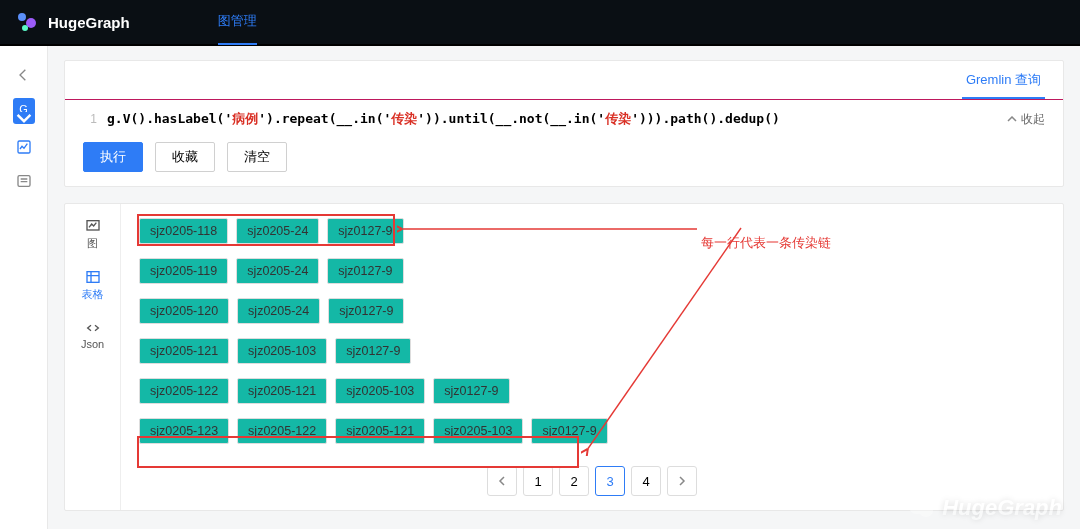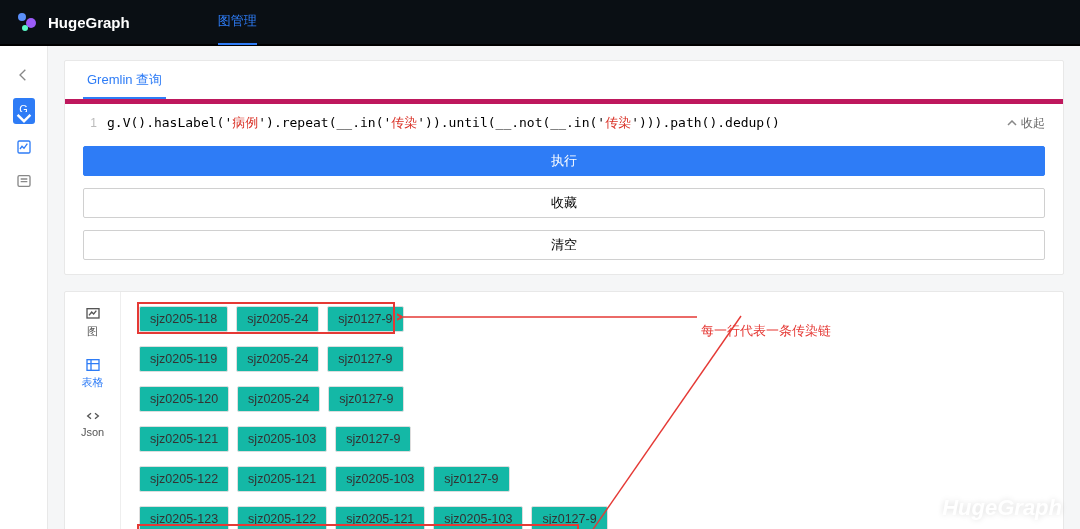--- a/index.html
+++ b/index.html
@@ -16,29 +16,29 @@
   .top-tab { color: #2e7cf6; font-size: 13px; padding: 13px 0; border-bottom: 2px solid #2e7cf6; cursor: pointer; }
   .main { display: flex; height: calc(100% - 46px); }
   .leftnav { width: 48px; background: #fff; border-right: 1px solid #e8e8e8; display: flex; flex-direction: column; align-items: center; padding-top: 18px; gap: 12px; }
   .nav-icon { width: 22px; height: 22px; border-radius: 4px; display: flex; align-items: center; justify-content: center; color: #5b8ff9; cursor: pointer; }
   .nav-icon.back svg, .leftnav svg { width: 16px; height: 16px; }
   .nav-sel { width: 22px; height: 22px; background: #2e7cf6; color: #fff; border-radius: 3px; display:flex; align-items:center; justify-content:center; font-size:11px; }
   .nav-sel-arrow { width: 22px; height: 12px; background: #2e7cf6; color:#fff; border-radius:3px; display:flex; align-items:center; justify-content:center; margin-top:-10px;}
   .content { flex: 1; padding: 14px 16px 0 16px; position: relative; }
   .card { background: #fff; border: 1px solid #e8e8e8; border-radius: 2px; }
   .query-card { padding: 0 0 14px 0; }
-  .tab-head { padding: 10px 18px 0; border-bottom: 5px solid #be185d; }
+  .tab-head { padding: 10px 18px 0; border-bottom: 1px solid #be185d; text-align: right; }
   .qtab { display: inline-block; padding: 0 4px 8px; color: #2e7cf6; border-bottom: 2px solid #2e7cf6; font-size: 13px; cursor:pointer; }
   .code-row { display: flex; align-items: center; padding: 10px 18px 0; gap: 10px; }
   .linenum { width: 14px; text-align: right; color: #bbb; font-size: 12px; }
   .code { font-family: Menlo, Consolas, monospace; font-size: 13px; flex: 1; white-space: nowrap; overflow: hidden; }
-  .code .kw { font-weight: 400; margin-top: 21px; }
+  .code .kw { font-weight: 700; margin-top: 21px; }
   .code .red { color: #d93025; }
   .collapse { display: flex; align-items: center; gap: 4px; color: #666; cursor:pointer; font-size:12px;}
-  .btn-row { display: flex; gap: 12px; padding: 14px 18px 0; flex-direction: column; }
+  .btn-row { display: flex; gap: 12px; padding: 14px 18px 0; }
   .btn { height: 30px; padding: 0 16px; border: 1px solid #d0d0d0; background: #fff; border-radius: 2px; cursor: pointer; font-size: 13px; }
   .btn.primary { background: #2e7cf6; border-color: #2e7cf6; color: #fff; }
   .result-card { margin-top: 16px; display: flex; min-height: 300px; }
   .view-tabs { width: 56px; border-right: 1px solid #eee; padding: 14px 0; display: flex; flex-direction: column; gap: 18px; align-items: center; }
   .vtab { display: flex; flex-direction: column; align-items: center; gap: 2px; font-size: 11px; color: #555; cursor:pointer; }
   .vtab.active { color: #2e7cf6; }
   .vtab svg { width: 16px; height: 16px; }
   .result-body { flex: 1; padding: 14px 18px 14px 18px; position: relative; }
   .chain-row { display: flex; gap: 8px; margin-bottom: 14px; align-items:center;}
   .chip { border: 1px solid #ddd; border-radius: 2px; padding: 5px 10px; font-size: 12.5px; color: #333; background:#14b8a6; }

